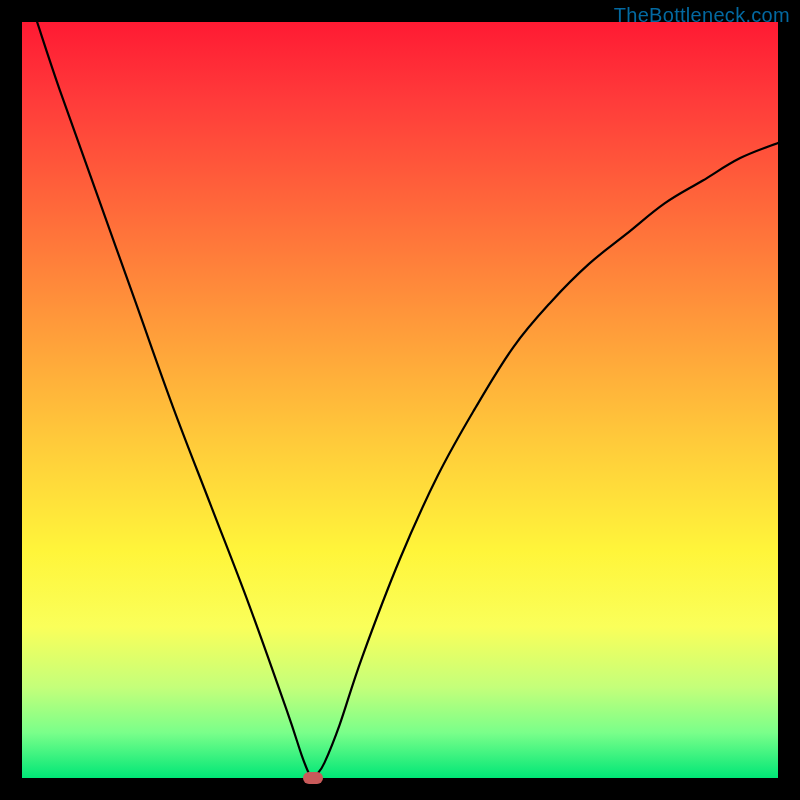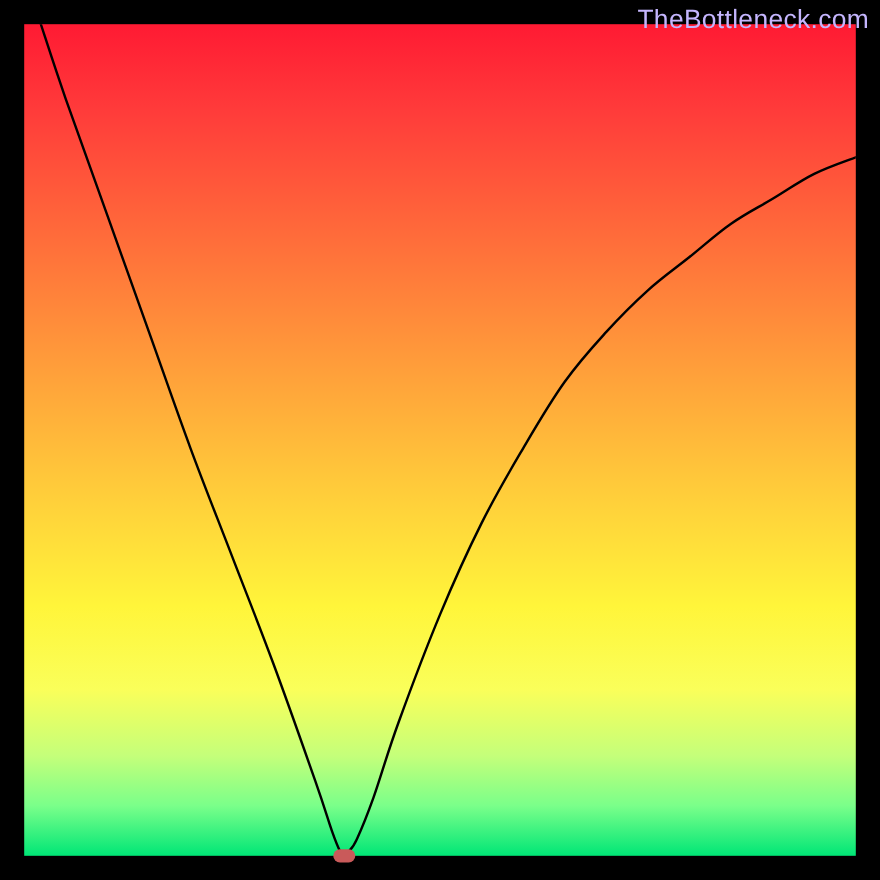--- a/index.html
+++ b/index.html
@@ -27,22 +27,22 @@
       #c4ff7a 88%,
       #7aff8a 94%,
       #00e676 100%
     );
   }
   .watermark {
     position: absolute;
     top: 4px;
     right: 10px;
     font-family: Arial, Helvetica, sans-serif;
-    font-size: 24px;
-    color: #c4b5fd;
+    font-size: 20px;
+    color: #0369a1;
     letter-spacing: 0.3px;
   }
   .curve-layer {
     position: absolute;
     left: 22px;
     top: 22px;
     width: 756px;
     height: 756px;
     pointer-events: none;
   }

